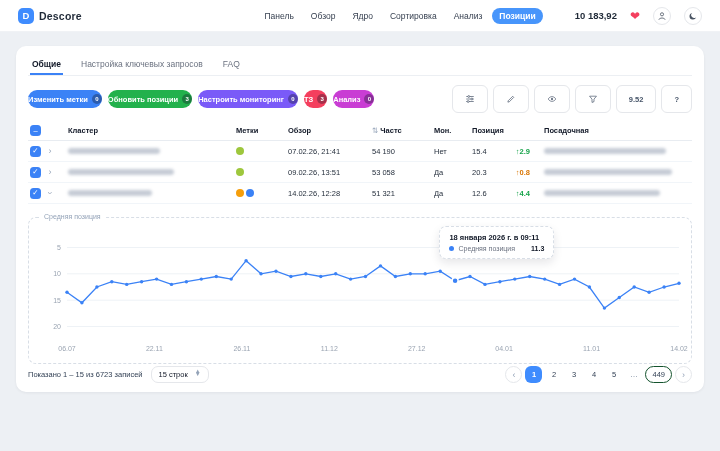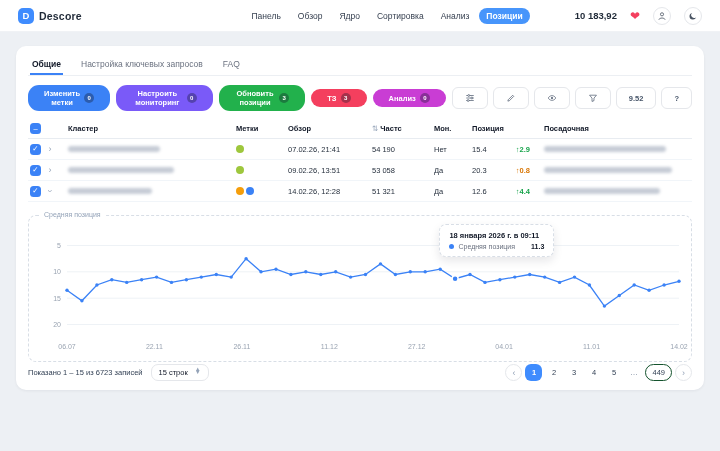--- a/index.html
+++ b/index.html
@@ -8,37 +8,37 @@
   button{font-family:inherit}
 
   
   .topbar{height:32px;background:#fff;display:flex;align-items:center;padding:0 18px;gap:12px;border-bottom:1px solid #f0f2f5}
   .brand{display:flex;align-items:center;gap:5px;cursor:pointer}
   .logo{width:16px;height:16px;border-radius:5px;background:#3f8cfe;display:flex;align-items:center;justify-content:center;color:#fff;font-size:9.5px;font-weight:bold}
   .brand-name{font-weight:700;font-size:10.5px;letter-spacing:.2px}
   .nav{display:flex;gap:3px;margin-left:auto;align-items:center}
   .nav-item{font-size:8.5px;color:#374151;padding:3px 7px;border-radius:10px;cursor:pointer;text-decoration:none;background:none;border:none}
   .nav-item.active{background:#4795fb;color:#fff;font-weight:600}
-  .top-right{display:flex;align-items:center;gap:13px;margin-left:33px}
+  .top-right{display:flex;align-items:center;gap:13px;margin-left:20px}
   .balance{font-size:9.5px;font-weight:700}
   .heart{color:#f43f5e;font-size:12px;cursor:pointer;line-height:1}
   .icon-btn{width:18px;height:18px;border-radius:50%;border:1px solid #e5e7eb;background:#fff;display:flex;align-items:center;justify-content:center;cursor:pointer;color:#4b5563}
 
   
   .card{margin:14px 16px;background:#fff;border-radius:10px;box-shadow:0 1px 3px rgba(16,24,40,.06);padding:8px 12px 9px}
   .tabs{display:flex;gap:16px;border-bottom:1px solid #eceff3;padding:0 2px}
   .tab{font-size:8.5px;color:#6b7280;padding:5px 2px 6px;cursor:pointer;background:none;border:none}
   .tab.active{color:#111827;font-weight:700;box-shadow:inset 0 -2px 0 #3b82f6}
 
   
   .toolbar{display:flex;align-items:center;gap:6px;margin-top:9px}
-  .pill{display:inline-flex;align-items:center;gap:4px;border:none;color:#fff;font-size:7.5px;font-weight:600;padding:4px 16px;border-radius:11px;cursor:pointer}
+  .pill{display:inline-flex;align-items:center;gap:4px;border:none;color:#fff;font-size:7.5px;font-weight:600;padding:4px 0;border-radius:11px;cursor:pointer}
   .badge{min-width:10px;height:10px;border-radius:50%;background:rgba(17,24,39,.35);color:#fff;font-size:6px;display:flex;align-items:center;justify-content:center}
   .toolbar-right{margin-left:auto;display:flex;gap:5px;align-items:center}
-  .tool-btn{height:22px;min-width:18px;padding:0 12px;border:1px solid #e5e7eb;border-radius:6px;background:#fff;display:flex;align-items:center;justify-content:center;font-size:7.5px;font-weight:600;color:#475569;cursor:pointer}
+  .tool-btn{height:28px;min-width:18px;padding:0 12px;border:1px solid #e5e7eb;border-radius:6px;background:#fff;display:flex;align-items:center;justify-content:center;font-size:7.5px;font-weight:600;color:#475569;cursor:pointer}
 
   
   .tbl{margin-top:8px}
   .trow{display:grid;grid-template-columns:40px 1fr 52px 84px 62px 38px 72px 148px;align-items:center;height:21px;border-bottom:1px solid #f1f5f9;font-size:7.5px}
   .trow.thead{font-weight:700;color:#111827;height:20px;border-bottom:1px solid #e8ecf1}
   .cb{width:11px;height:11px;border-radius:3.5px;background:#3b82f6;color:#fff;font-size:7.5px;line-height:1;display:flex;align-items:center;justify-content:center;cursor:pointer;border:none}
   .chev{color:#94a3b8;font-size:9px;cursor:pointer;width:8px;display:inline-flex;justify-content:center;background:none;border:none}
   .chev.down{transform:rotate(90deg)}
   .cell-first{display:flex;align-items:center;gap:5px;padding-left:2px}
   .blur-bar{height:6px;border-radius:3px;background:#c6ccd6;filter:blur(1.5px)}
@@ -115,27 +115,27 @@
     <button class="tab active">Общие</button>
     <button class="tab">Настройка ключевых запросов</button>
     <button class="tab">FAQ</button>
   </div>
 
   <div class="toolbar">
     <button class="pill" style="background: rgb(59, 130, 246);">
       <span>Изменить метки</span>
       <span class="badge">0</span>
     </button>
+    <button class="pill" style="background: rgb(34, 177, 76);">
+      <span>Обновить позиции</span>
+      <span class="badge">3</span>
+    </button>
     <button class="pill" style="background: rgb(122, 90, 248);">
       <span>Настроить мониторинг</span>
       <span class="badge">0</span>
-    </button>
-    <button class="pill" style="background: rgb(34, 177, 76);">
-      <span>Обновить позиции</span>
-      <span class="badge">3</span>
     </button>
     <button class="pill" style="background: rgb(244, 63, 94);">
       <span>ТЗ</span>
       <span class="badge">3</span>
     </button>
     <button class="pill" style="background: rgb(201, 61, 212);">
       <span>Анализ</span>
       <span class="badge">0</span>
     </button>
 

